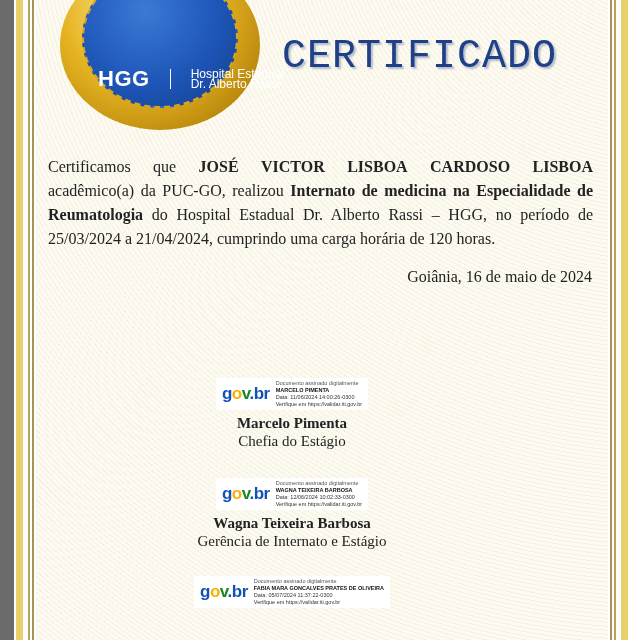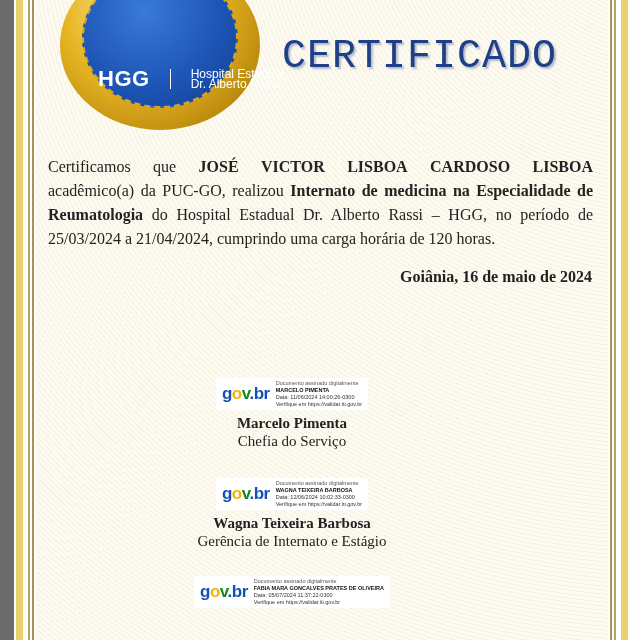--- a/index.html
+++ b/index.html
@@ -22,21 +22,21 @@
   .seal-inner { position:absolute; left:22px; top:8px; width:156px; height:140px; border-radius:50%;
     background: radial-gradient(circle at 40% 30%, #3a7ad6, #1e56b8 55%, #123e8c); border:2px dashed #d7a620; box-sizing:border-box; }
   .seal-logo { position:absolute; left:98px; top:66px; width:200px; display:flex; align-items:center; gap:20px; color:#fff; }
   .seal-hgg { font-family:"Liberation Sans", sans-serif; font-weight:bold; font-size:22px; letter-spacing:0.5px; }
   .seal-divider { width:1px; height:20px; background:#fff; }
   .seal-sub { font-family:"Liberation Sans", sans-serif; font-size:12px; line-height:10px; }
   .title { position:absolute; left:282px; top:2px; font-family:Liberation Mono, monospace; font-size:40px; color:#1f3f86; letter-spacing:1px; text-shadow:2px 2px 2px rgba(90,110,160,0.45);margin-top:32px; }
   .body-text { position:absolute; left:48px; top:155px; width:545px; font-size:16px; line-height:24px; color:#222; text-align:justify; }
   .body-text b { font-weight:bold; }
   .name-line { display:flex; justify-content:space-between; }
-  .date-line { position:absolute; right:48px; top:268px; font-size:16px; color:#222;font-weight:bold; }
+  .date-line { position:absolute; right:48px; top:268px; font-size:16px; color:#222; }
   .sig-block { position:absolute; left:0; width:584px; text-align:center; }
   .stamp { display:inline-flex; align-items:center; gap:6px; background:#fff; padding:2px 6px; text-align:left; }
   .govbr { font-family:"Liberation Sans", sans-serif; font-weight:bold; font-size:17px; letter-spacing:-0.5px; }
   .govbr .g { color:#1351b4; } .govbr .o { color:#f8b100; } .govbr .v { color:#168821; } .govbr .dot { color:#1351b4; } .govbr .b { color:#1351b4; } .govbr .r { color:#1351b4; }
   .stamp-text { font-family:"Liberation Sans", sans-serif; font-size:5.5px; line-height:7px; color:#333; }
   .stamp-head { color:#555; }
   .stamp-name { font-weight:bold; color:#111; }
   .sig-name { font-weight:bold; font-size:15px; color:#222; margin-top:4px; line-height:18px; }
   .sig-role { font-size:15px; color:#222; line-height:18px; }
 </style>
@@ -88,21 +88,21 @@
     <div class="stamp">
       <span class="govbr"><span class="g">g</span><span class="o">o</span><span class="v">v</span><span class="dot">.</span><span class="b">b</span><span class="r">r</span></span>
       <span class="stamp-text">
         <span class="stamp-head">Documento assinado digitalmente</span><br>
         <span class="stamp-name">MARCELO PIMENTA</span><br>
         <span>Data: 11/06/2024 14:00:26-0300</span><br>
         <span>Verifique em https://validar.iti.gov.br</span>
       </span>
     </div>
     <div class="sig-name">Marcelo Pimenta</div>
-    <div class="sig-role">Chefia do Serviço</div>
+    <div class="sig-role">Chefia do Estágio</div>
   </div>
 
   <div class="sig-block" style="top:478px;">
     <div class="stamp">
       <span class="govbr"><span class="g">g</span><span class="o">o</span><span class="v">v</span><span class="dot">.</span><span class="b">b</span><span class="r">r</span></span>
       <span class="stamp-text">
         <span class="stamp-head">Documento assinado digitalmente</span><br>
         <span class="stamp-name">WAGNA TEIXEIRA BARBOSA</span><br>
         <span>Data: 12/06/2024 10:02:33-0300</span><br>
         <span>Verifique em https://validar.iti.gov.br</span>

